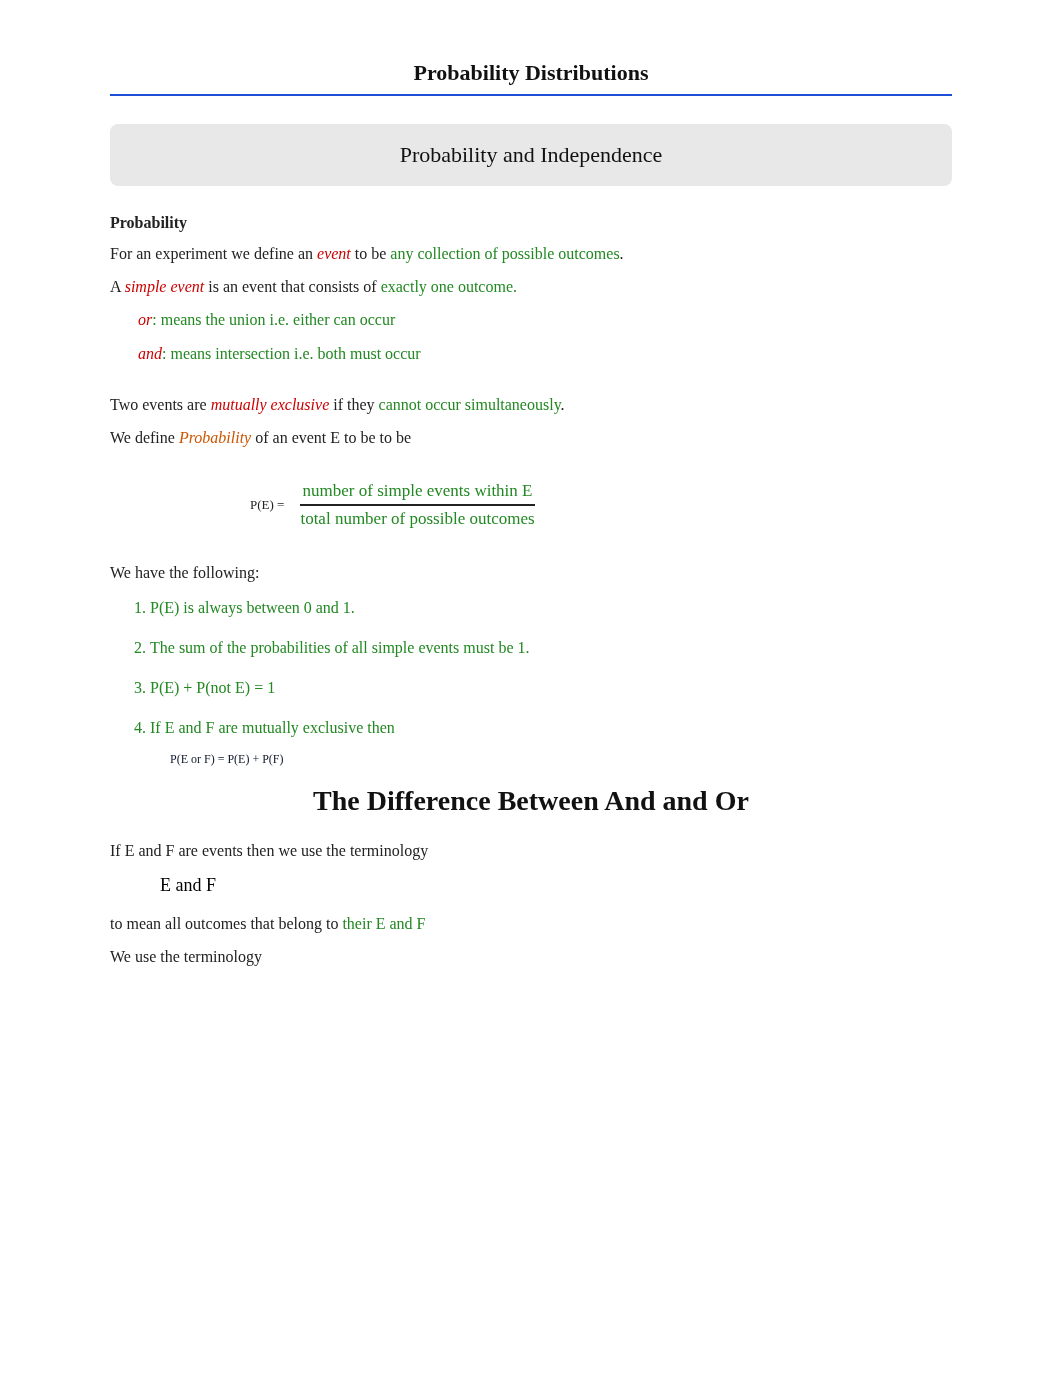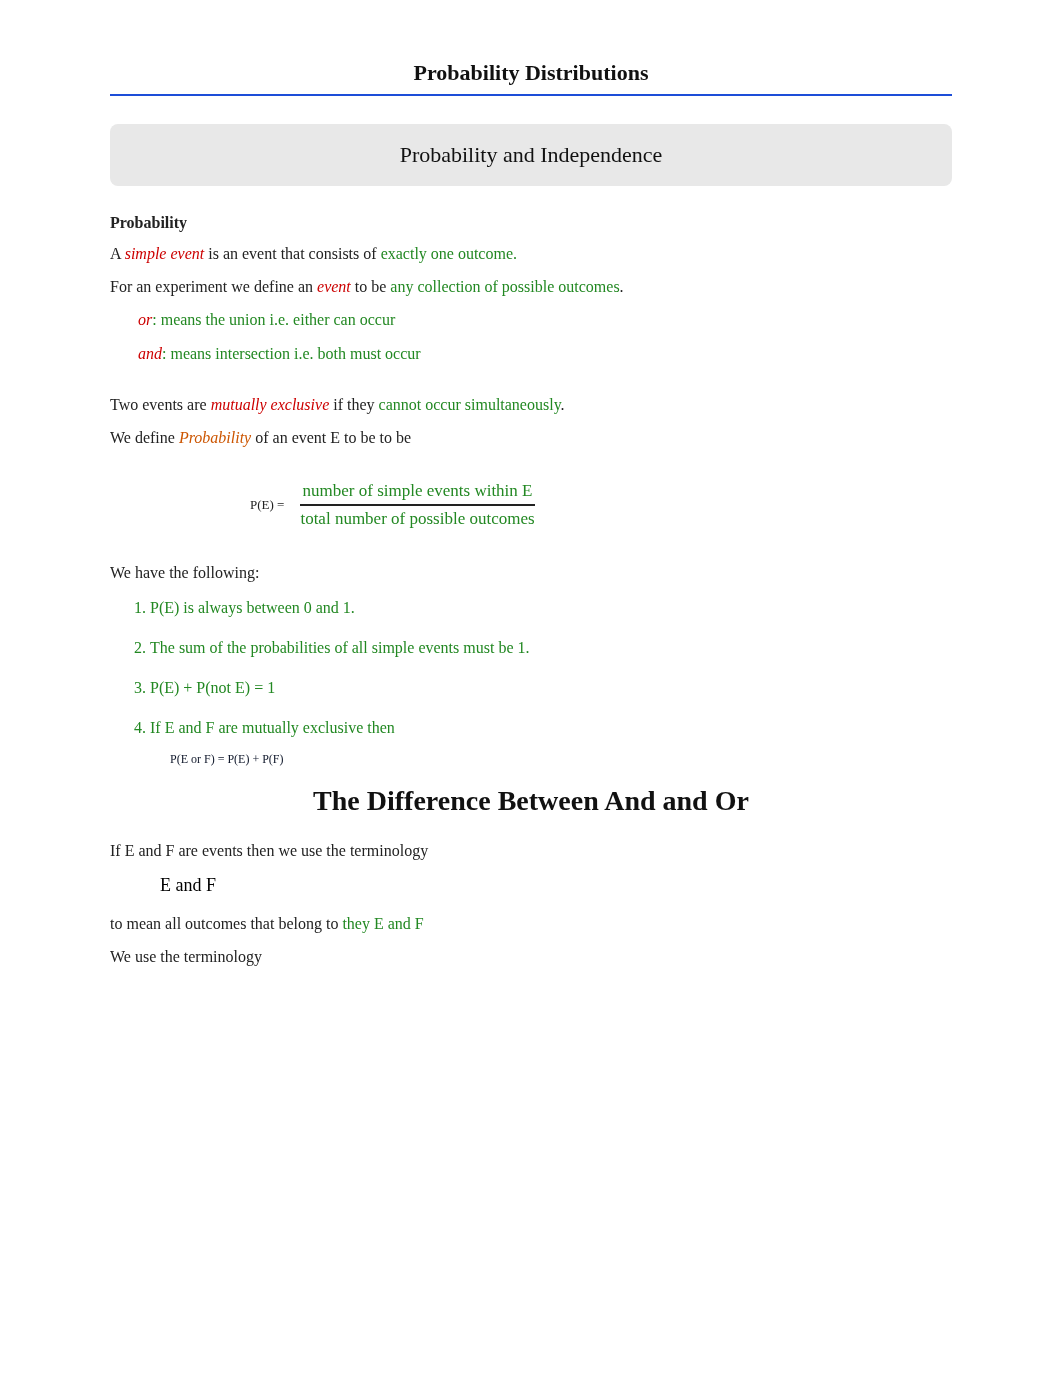--- a/index.html
+++ b/index.html
@@ -144,25 +144,25 @@
 </div>
 
 <div class="section-header-box">
   <h2>Probability and Independence</h2>
 </div>
 
 <div class="probability-section">
   <div class="prob-heading">Probability</div>
 
   <p class="body-text">
+    <span>For an experiment we define an </span><span class="italic color-red">event</span><span> to be </span><span class="color-green">any collection of possible outcomes</span><span>.</span>
+  </p>
+
+  <p class="body-text">
     <span>A </span><span class="italic color-red">simple event</span><span> is an event that consists of </span><span class="color-green">exactly one outcome.</span>
-  </p>
-
-  <p class="body-text">
-    <span>For an experiment we define an </span><span class="italic color-red">event</span><span> to be </span><span class="color-green">any collection of possible outcomes</span><span>.</span>
   </p>
 
   <p class="body-text indented">
     <span class="italic color-red">or</span><span class="color-green">: means the union i.e. either can occur</span>
   </p>
 
   <p class="body-text indented">
     <span class="italic color-red">and</span><span class="color-green">: means intersection i.e. both must occur</span>
   </p>
 
@@ -199,17 +199,17 @@
 
   <h2 class="difference-heading">The Difference Between And and Or</h2>
 
   <p class="body-text">
     <span>If E and F are events then we use the terminology</span>
   </p>
 
   <div class="eandf-block">E and F</div>
 
   <p class="body-text">
-    <span>to mean all outcomes that belong to </span><span class="color-green">they E and F</span>
+    <span>to mean all outcomes that belong to </span><span class="color-green">their E and F</span>
   </p>
 
   <p class="body-text">We use the terminology</p>
 </div>
 
 </body></html>

